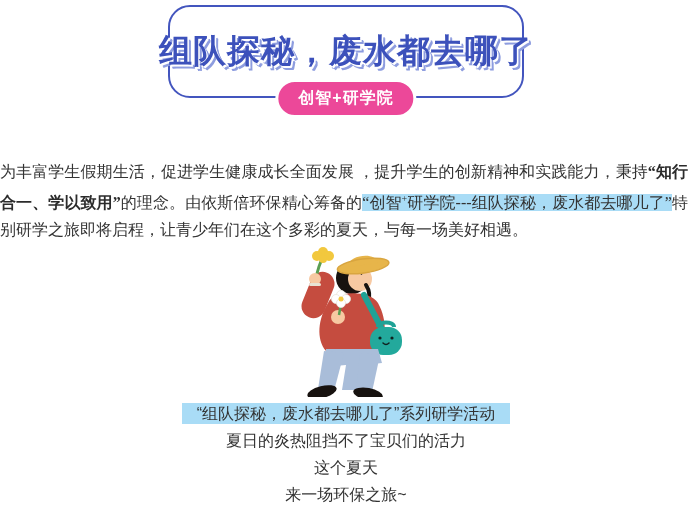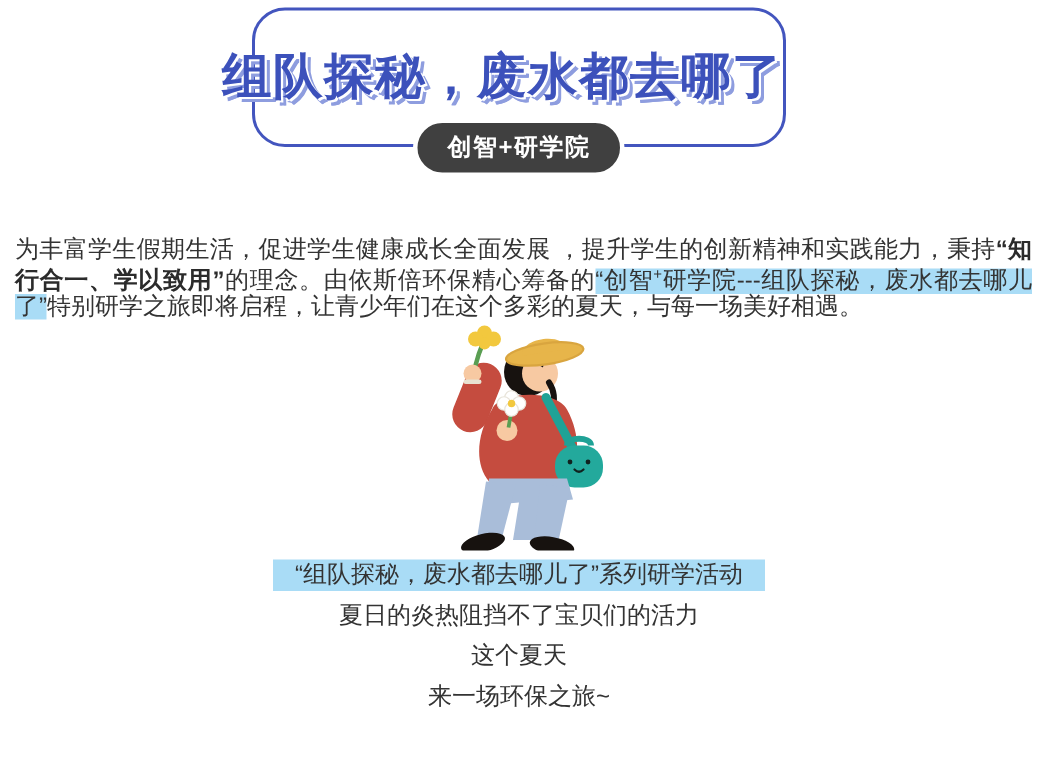--- a/index.html
+++ b/index.html
@@ -9,41 +9,42 @@
     color:#333333;
   }
   
   .banner-wrap{position:relative;height:118px;}
   .banner-box{
     position:absolute;left:50%;top:5px;transform:translateX(-50%);
     width:352px;height:89px;
     background:#ffffff;
     border:2px solid #4355be;
     border-radius:22px;
-    display:flex;align-items:center;justify-content:flex-end;
+    display:flex;align-items:center;justify-content:center;
   }
   .banner-title{
     font-size:33px;font-weight:900;letter-spacing:1px;
     color:#3c51bb;
     text-shadow:1.5px 1.5px 0 #ffffff, 3px 3px 0 #8e9ddf, 3.5px 3.5px 0 #8e9ddf;
     white-space:nowrap;
   }
   .banner-badge{
     position:absolute;left:50%;top:79px;transform:translateX(-50%);
-    background:#404040;color:#ffffff;
+    background:#ec4899;color:#ffffff;
     font-size:16px;font-weight:bold;letter-spacing:1px;
     padding:6px 20px;border-radius:20px;border:3px solid #ffffff;
     white-space:nowrap;
   }
   
   .para{
-    margin:40px 4px 0 10px;
-    font-size:16px;line-height:17px;
+    margin:40px 4px 0 0;
+    font-size:16px;line-height:27px;
     text-align:justify;
     color:#333333;
+    font-family:Liberation Serif, serif;
   }
   .para b{font-weight:bold;color:#2b2b2b;}
   .hl{background:#a9dcf6;}
   sup{font-size:10px;}
   
   .figure-wrap{height:152px;margin-top:2px;display:flex;justify-content:center;}
   
   .footer{margin-top:3px;text-align:center;}
   .footer .line{height:27px;line-height:27px;font-size:16px;color:#333333;}
   .footer .line .hl{padding:2px 15px;}

